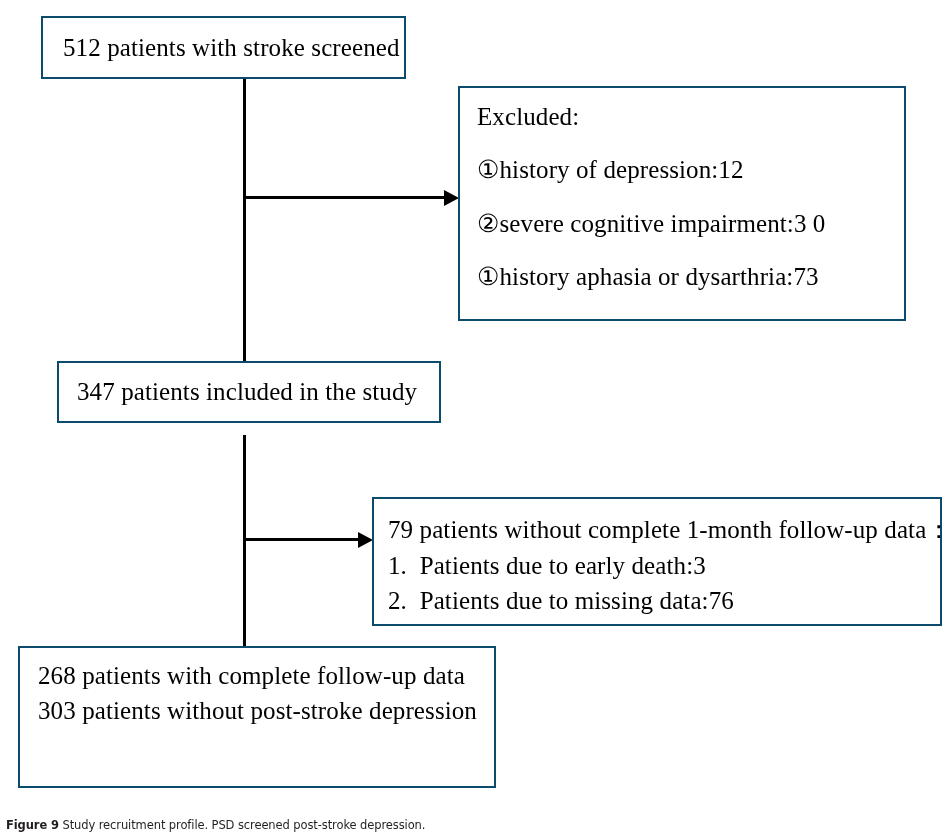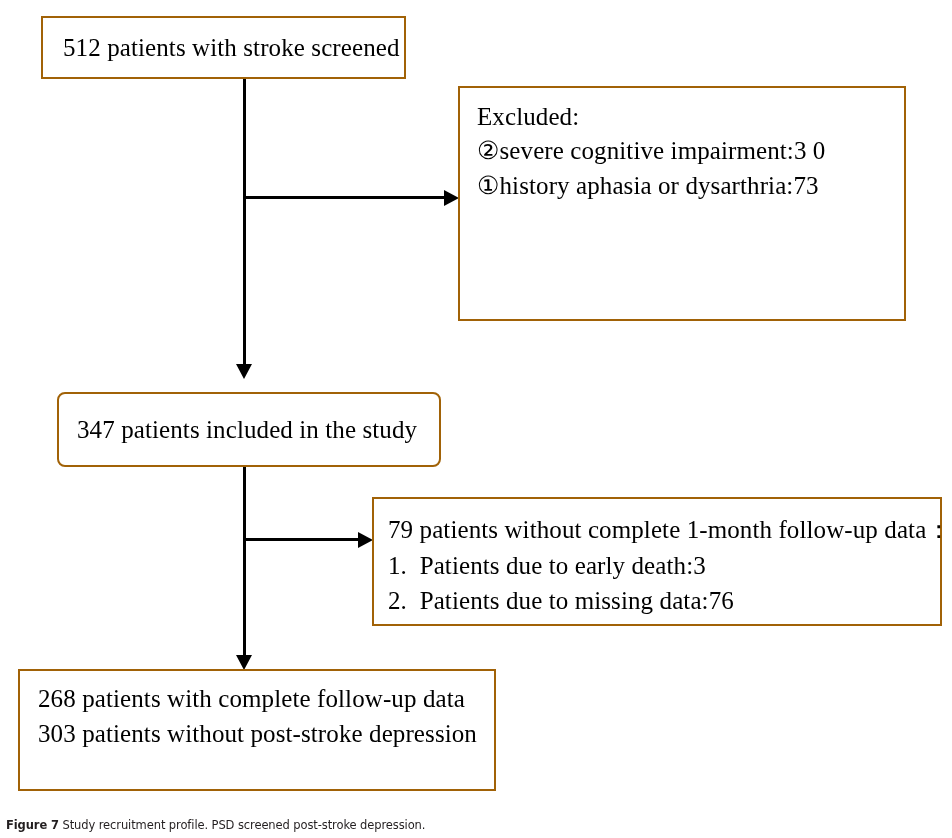--- a/index.html
+++ b/index.html
@@ -21,21 +21,21 @@
     left: 0;
     top: 0;
     width: 952px;
     height: 838px;
   }
 
   
   .node {
     position: absolute;
     box-sizing: border-box;
-    border: 2px solid #a16207;
+    border: 2px solid #0c4a6e;
     background: #ffffff;
     z-index: 3;
   }
   .node-inner {
     position: relative;
     width: 100%;
     height: 100%;
     display: flex;
     flex-direction: column;
     justify-content: center;
@@ -53,40 +53,41 @@
   }
   #node-screened .node-inner { padding-left: 20px; }
 
   #node-excluded {
     left: 458px; top: 86px; width: 448px; height: 235px;
   }
   #node-excluded .node-inner {
     padding-left: 17px;
     justify-content: flex-start;
     padding-top: 12px;
+    gap: 19px;
   }
   #node-excluded .node-line { line-height: 1.37; }
 
   #node-included {
-    left: 57px; top: 392px; width: 384px; height: 75px; border-radius: 8px;
+    left: 57px; top: 361px; width: 384px; height: 62px;
   }
   #node-included .node-inner { padding-left: 18px; }
 
   #node-incomplete {
     left: 372px; top: 497px; width: 570px; height: 129px;
   }
   #node-incomplete .node-inner {
     padding-left: 14px;
     justify-content: flex-start;
     padding-top: 13px;
   }
   #node-incomplete .node-line { line-height: 1.42; }
 
   #node-complete {
-    left: 18px; top: 669px; width: 478px; height: 122px;
+    left: 18px; top: 646px; width: 478px; height: 142px;
   }
   #node-complete .node-inner {
     padding-left: 18px;
     justify-content: flex-start;
     padding-top: 10px;
   }
   #node-complete .node-line { line-height: 1.4; }
 
   
   .edge {
@@ -155,20 +156,21 @@
 
   <div class="node" id="node-screened">
     <div class="node-inner">
       <div class="node-line">512 patients with stroke screened</div>
     </div>
   </div>
 
   <div class="node" id="node-excluded">
     <div class="node-inner">
       <div class="node-line">Excluded:</div>
+      <div class="node-line">①history of depression:12</div>
       <div class="node-line">②severe cognitive impairment:3 0</div>
       <div class="node-line">①history aphasia or dysarthria:73</div>
     </div>
   </div>
 
   <div class="node" id="node-included">
     <div class="node-inner">
       <div class="node-line">347 patients included in the study</div>
     </div>
   </div>
@@ -182,16 +184,16 @@
   </div>
 
   <div class="node" id="node-complete">
     <div class="node-inner">
       <div class="node-line">268 patients with complete follow-up data</div>
       <div class="node-line">303 patients without post-stroke depression</div>
     </div>
   </div>
 
   <div id="figure-caption">
-    <span class="caption-label">Figure 7</span><span> </span><span>Study recruitment profile. PSD screened post-stroke depression.</span>
+    <span class="caption-label">Figure 9</span><span> </span><span>Study recruitment profile. PSD screened post-stroke depression.</span>
   </div>
 
 </div>
 
 </body></html>

